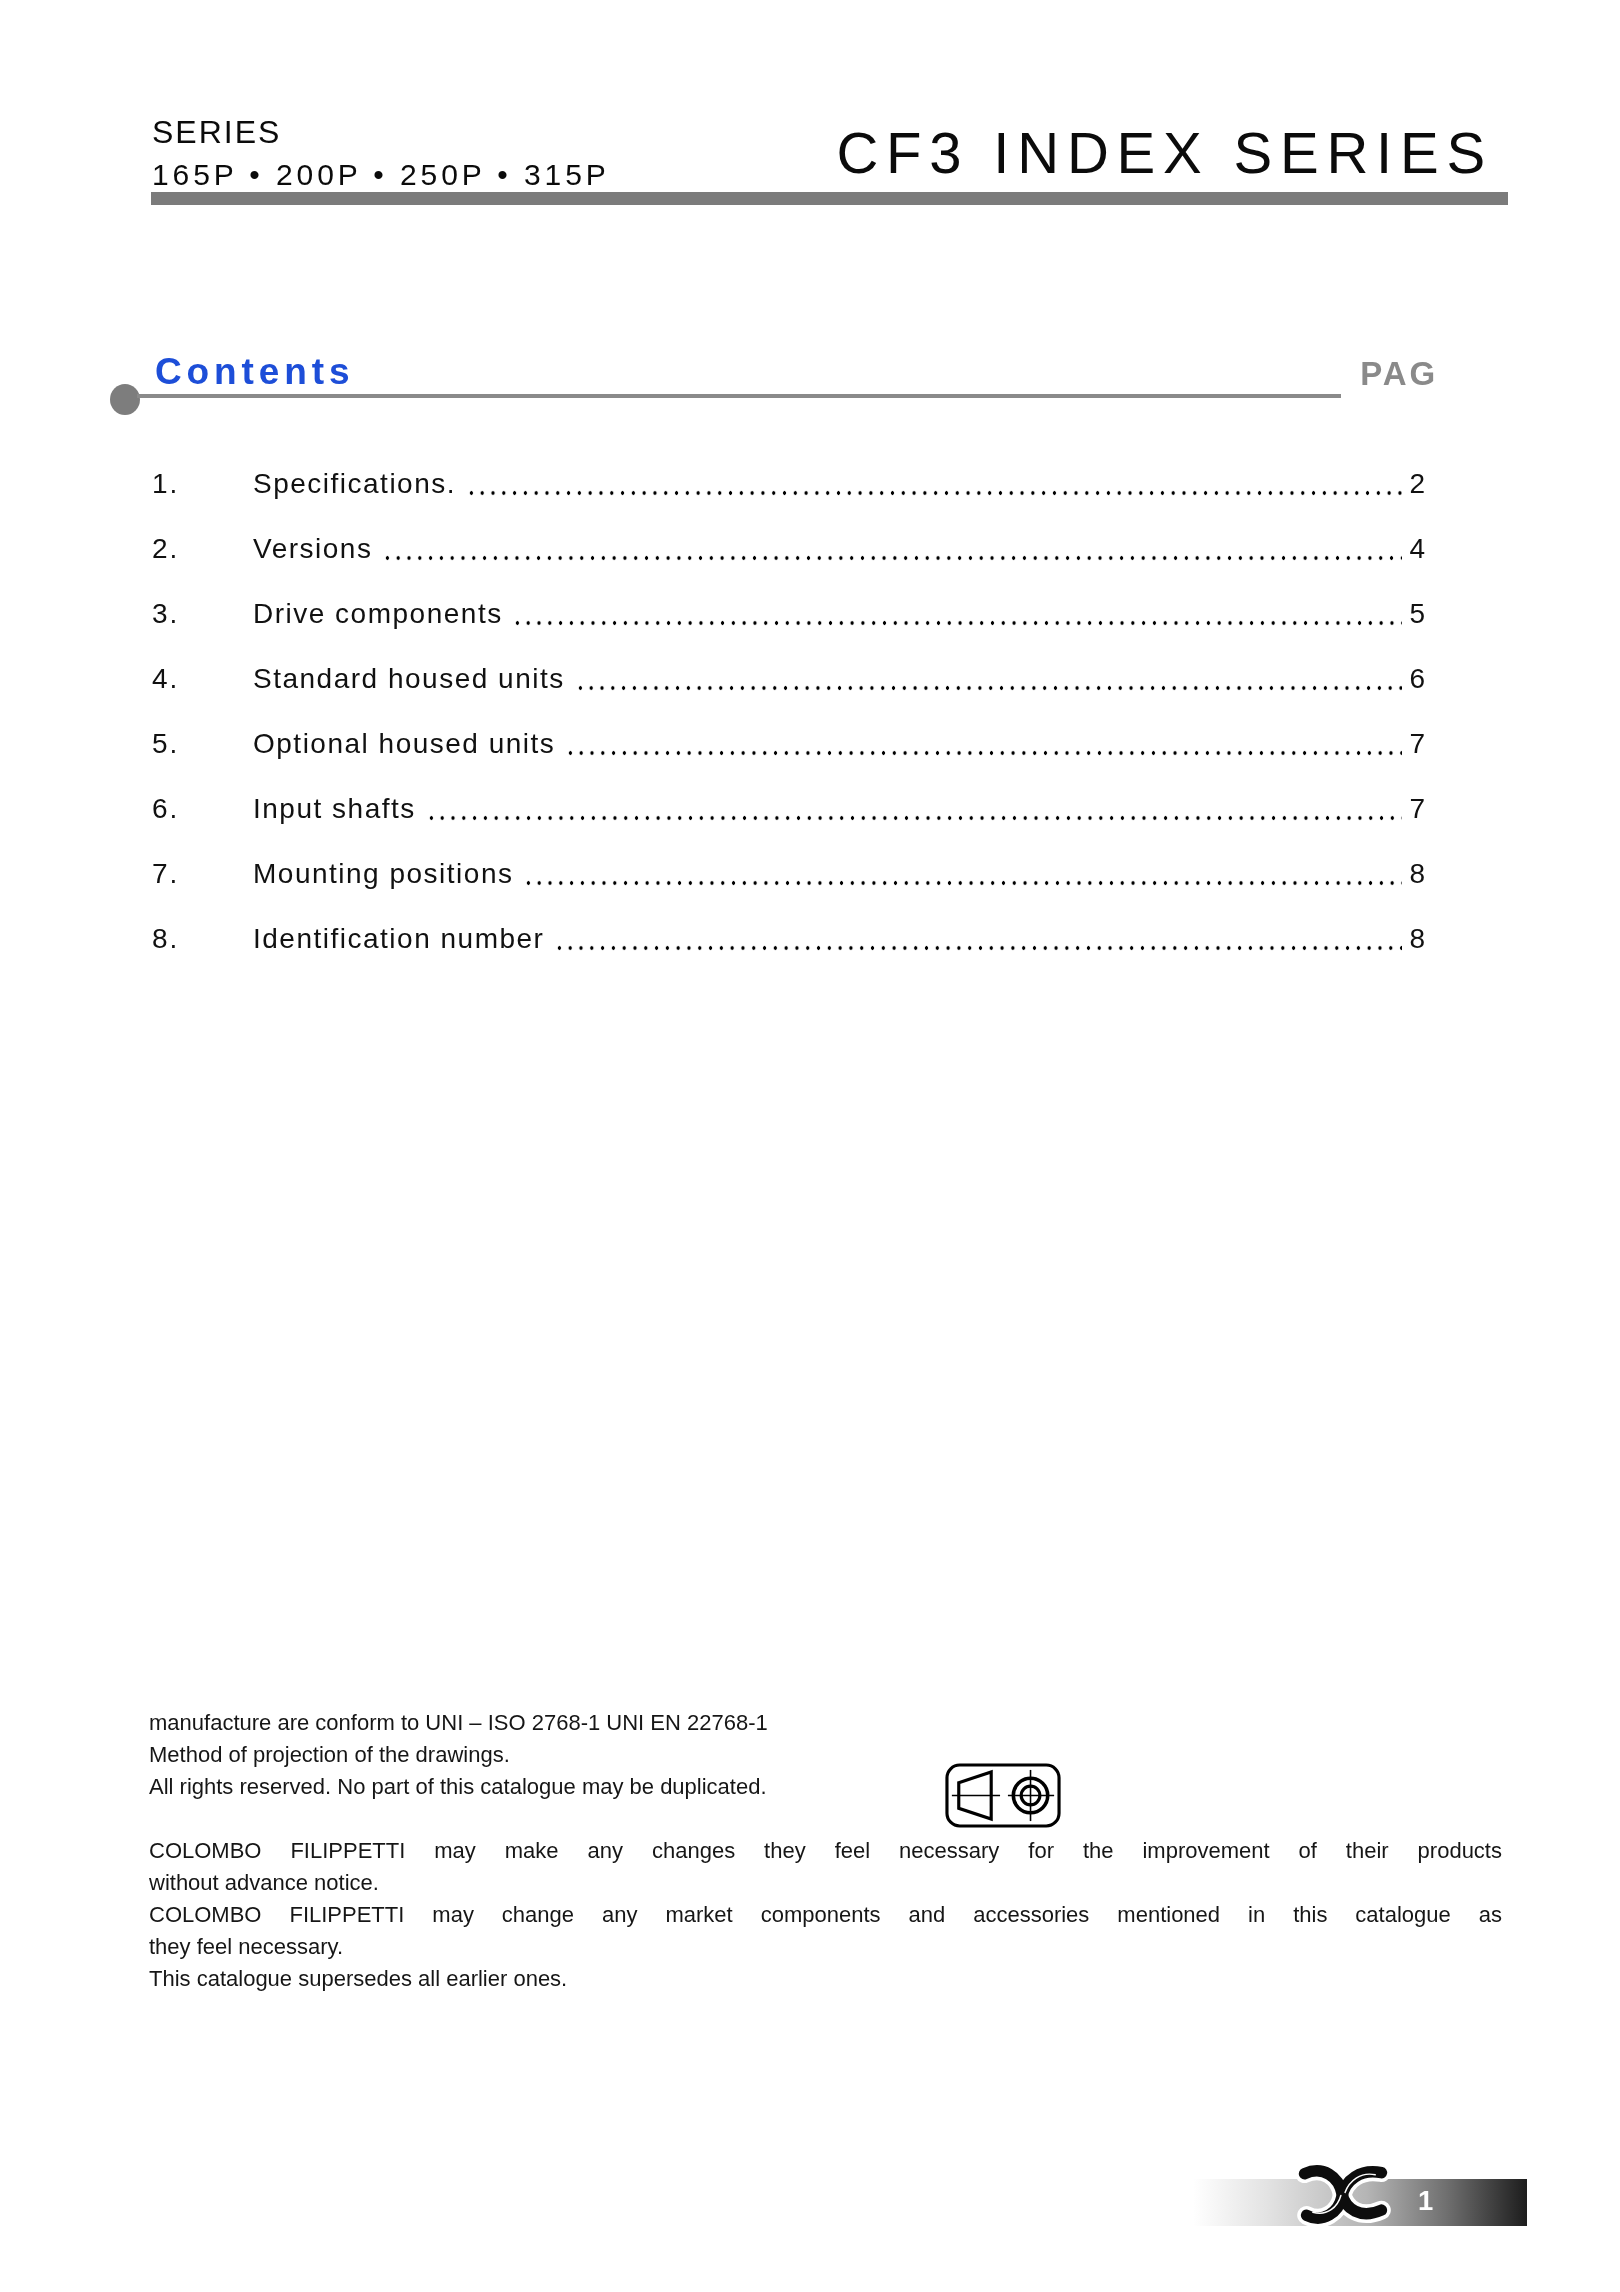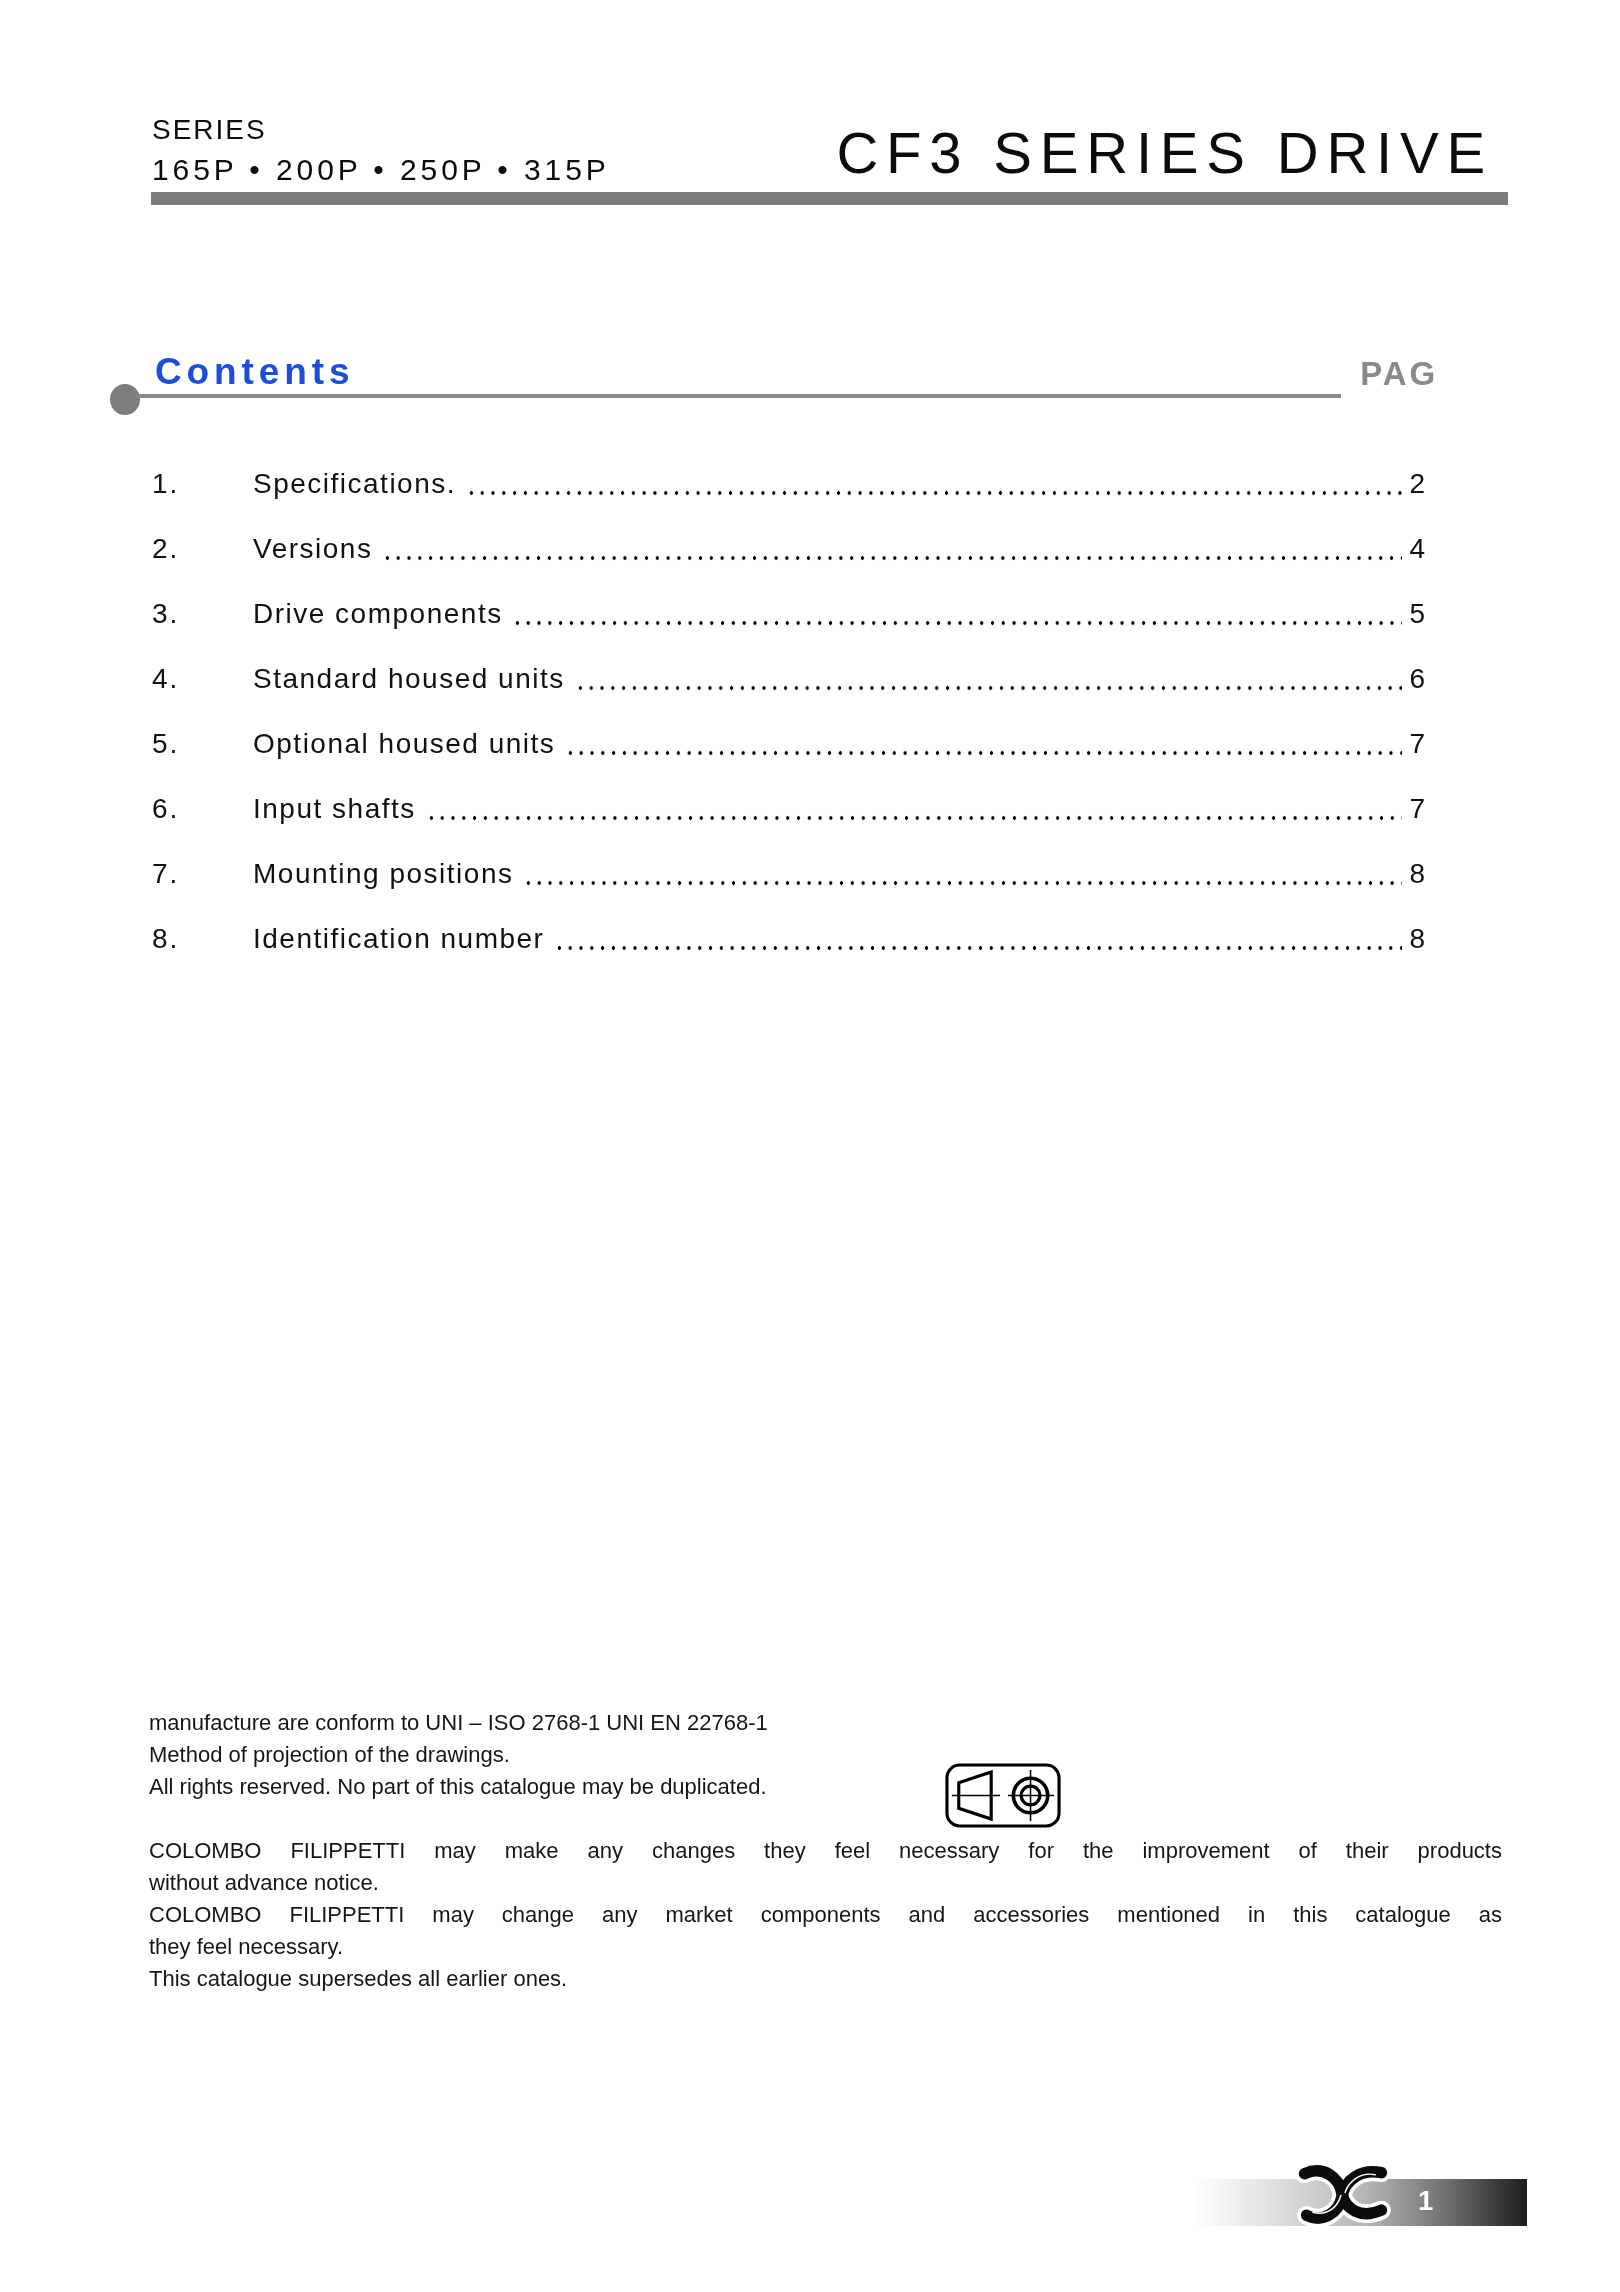--- a/index.html
+++ b/index.html
@@ -4,21 +4,21 @@
 <style>
   html,body { margin:0; padding:0; background:#e8e8e8; }
   .page {
     position:relative; width:1620px; height:2293px;
     background:#ffffff; overflow:hidden;
     font-family:"Liberation Sans", sans-serif; color:#000;
   }
 
   
   .series-block { position:absolute; left:152px; top:114px; }
-  .series-label { font-size:28px; letter-spacing:2px; color:#0b0b0b; }
+  .series-label { font-size:32px; letter-spacing:2px; color:#0b0b0b; }
   .series-models { font-size:30px; letter-spacing:3.9px; margin-top:6.9px; color:#0b0b0b; white-space:nowrap;text-align:right; }
   .doc-title {
     position:absolute; top:119px; right:127px;
     font-size:58px; letter-spacing:7.8px; color:#0b0b0b; white-space:nowrap;
   }
   .header-bar {
     position:absolute; left:151px; top:192px; width:1357px; height:12.7px;
     background:#7b7b7b;
   }
 
@@ -71,21 +71,21 @@
 </style>
 </head>
 <body>
 
 <div class="page">
 
   <div class="series-block">
     <div class="series-label">SERIES</div>
     <div class="series-models">165P • 200P • 250P • 315P</div>
   </div>
-  <div class="doc-title">CF3 SERIES DRIVE</div>
+  <div class="doc-title">CF3 INDEX SERIES</div>
   <div class="header-bar"></div>
 
   <div class="contents-heading">Contents</div>
   <div class="pag-label">PAG</div>
   <div class="contents-bullet"></div>
   <div class="contents-rule"></div>
 
   <div class="toc">
     <div class="toc-row">
       <span class="toc-num">1.</span>

